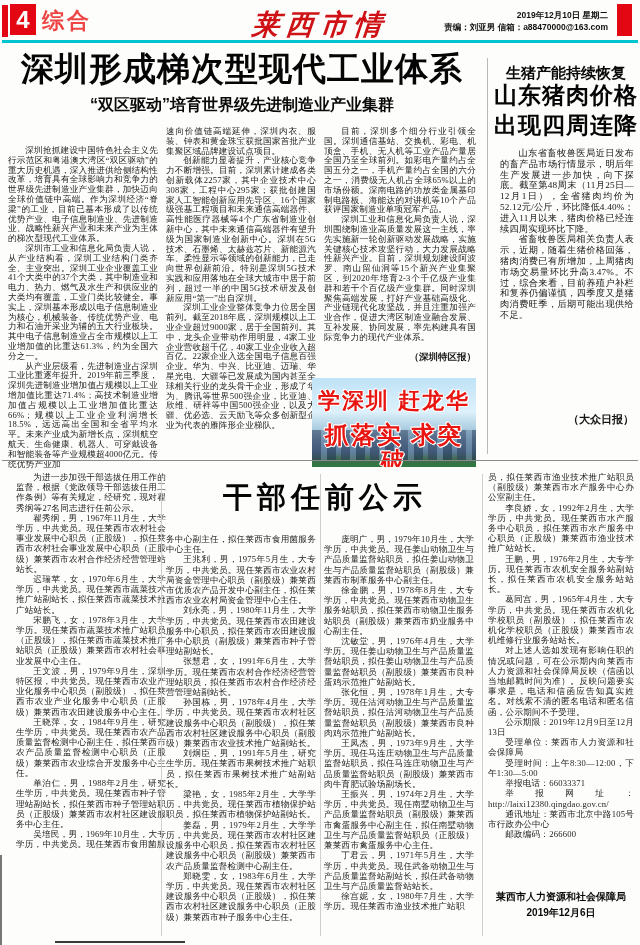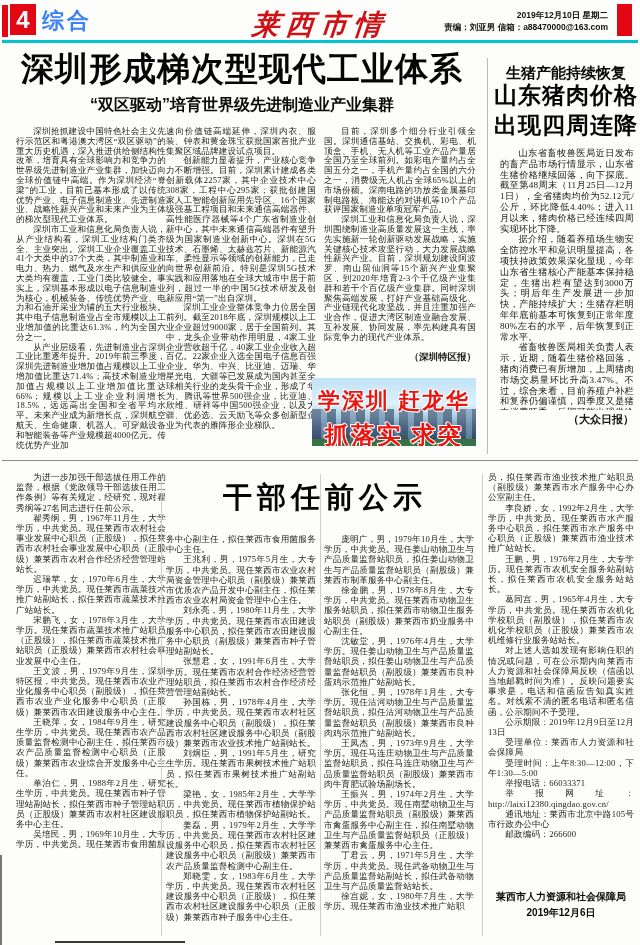--- a/index.html
+++ b/index.html
@@ -4,43 +4,43 @@
 <style>
   html,body{margin:0;padding:0;background:#e9e9e9;}
   .page{position:relative;width:640px;height:945px;background:#fdfdfb;overflow:hidden;
         font-family:"Liberation Serif","DejaVu Serif",serif;color:#151515;margin:0 auto;}
   .abs{position:absolute;}
   
   .left-strip{left:2px;top:5px;width:6px;height:32px;background:#e30613;}
   .pagenum{left:10px;top:4px;width:26px;height:31px;background:#e30613;color:#fff;
            font:bold 24px/31px "Liberation Sans","DejaVu Sans",sans-serif;text-align:center;}
   .section{left:42px;top:6px;font:bold 22px "Liberation Sans","DejaVu Sans",sans-serif;
-           letter-spacing:3px;color:#3b82f6;}
+           letter-spacing:3px;color:#ef4444;}
   .masthead{left:0;right:0;top:6px;text-align:center;color:#cf1216;
             font:bold italic 28px "Liberation Serif","DejaVu Serif",serif;letter-spacing:6px;
             transform:skewX(-5deg);}
   .hmeta{right:32px;top:9px;width:185px;font:bold 8.5px/12px "Liberation Sans","DejaVu Sans",sans-serif;
          color:#111;text-align:right;}
   .right-block{right:8px;top:4px;width:15px;height:32px;background:#e30613;}
   .cyan{left:2px;right:2px;top:40px;height:3px;background:#00c4cf;}
   
   .sz-headline{left:8px;top:50px;width:468px;text-align:center;color:#050505;
                font:900 33px/38px "Liberation Sans","DejaVu Sans",sans-serif;letter-spacing:1px;}
   .sz-subhead{left:8px;top:95px;width:468px;text-align:center;color:#0a0a0a;
               font:bold 16px/20px "Liberation Sans","DejaVu Sans",sans-serif;}
   .col{top:127px;overflow:hidden;font-size:8.6px;line-height:9.8px;text-align:justify;
        letter-spacing:.2px;color:#1c1c1c;}
   .col p{margin:0;text-indent:2em;}
   .cont-first p:first-child{text-indent:0;}
-  .c1{left:16px;width:150px;height:326px;}
+  .c1{left:8px;width:150px;height:326px;margin-top:19px;}
   .c2{left:166px;width:150px;height:326px;}
   .c3{left:324px;width:152px;height:220px;}
   .sz-byline{left:324px;width:152px;top:351px;text-align:right;font-weight:bold;font-size:9.5px;}
   
-  .banner{left:312px;top:378px;width:164px;height:68px;overflow:hidden;
+  .banner{left:312px;top:378px;width:164px;height:89px;overflow:hidden;
           background:linear-gradient(180deg,#bfe3f7 0%,#ddf1fb 38%,#a9cbdf 58%,#7e9dbb 70%,#5c7a9a 83%,#3f6b4e 91%,#2f7a3f 100%);}
   .banner:before{content:"";position:absolute;left:0;right:0;bottom:7px;height:30px;opacity:.55;
           background:repeating-linear-gradient(90deg,#2a3c5a 0 9px,#6a88a6 9px 15px,#1e3450 15px 24px,rgba(255,255,255,0) 24px 29px);}
   .slogan{position:relative;text-align:center;color:#e81510;
           font:900 22px/26px "Liberation Sans","DejaVu Sans",sans-serif;letter-spacing:2px;
           text-shadow:-1px 0 #fff,1px 0 #fff,0 -1px #fff,0 1px #fff,1px 1px #fff,-1px -1px #fff;}
   .slogan.l1{margin-top:10px;}
   .slogan.l2{margin-top:8px;font-size:24px;}
   
   .pork-eyebrow{left:494px;width:144px;top:64px;text-align:center;color:#0a0a0a;
@@ -109,22 +109,21 @@
   <div class="abs banner">
     <div class="slogan l1">学深圳 赶龙华</div>
     <div class="slogan l2">抓落实 求突破</div>
   </div>
 
   <div class="abs vdiv"></div>
   <div class="abs pork-eyebrow">生猪产能持续恢复</div>
   <div class="abs pork-h ph1">山东猪肉价格</div>
   <div class="abs pork-h ph2">出现四周连降</div>
   <div class="abs pork-body">
-      <p>山东省畜牧兽医局近日发布的畜产品市场行情显示，山东省生猪价格继续回落，向下探底。截至第48周末（11月25日—12月1日），全省猪肉均价为52.12元/公斤，环比降低4.40%；进入11月以来，猪肉价格已经连续四周实现环比下降。</p>
-      <p>据介绍，随着养殖场生物安全防控水平和意识明显提高，各项扶持政策效果深化显现，今年山东省生猪核心产能基本保持稳定，生猪出栏有望达到3000万头；明后年生产发展进一步加快，产能持续扩大；生猪存栏明年年底前基本可恢复到正常年度80%左右的水平，后年恢复到正常水平。</p>
+      <p>山东省畜牧兽医局近日发布的畜产品市场行情显示，明后年生产发展进一步加快，向下探底。截至第48周末（11月25日—12月1日），全省猪肉均价为52.12元/公斤，环比降低4.40%；进入11月以来，猪肉价格已经连续四周实现环比下降。</p>
       <p>省畜牧兽医局相关负责人表示，近期，随着生猪价格回落，猪肉消费已有所增加，上周猪肉市场交易量环比升高3.47%。不过，综合来看，目前养殖户补栏和复养仍偏谨慎，四季度又是猪肉消费旺季，后期可能出现供给不足。</p>
     </div>
   <div class="abs pork-byline">（大众日报）</div>
 
   <div class="abs hdiv"></div>
 
   <div class="abs notice-title">干部任前公示</div>
   <div class="abs ncol n1">
       <p>为进一步加强干部选拔任用工作的监督，根据《党政领导干部选拔任用工作条例》等有关规定，经研究，现对翟秀纲等27名同志进行任前公示。</p>
       <p>翟秀纲，男，1967年11月生，大学学历，中共党员。现任莱西市农村社会事业发展中心职员（正股级），拟任莱西市农村社会事业发展中心职员（正股级）兼莱西市农村合作经济经营管理站站长。</p>

